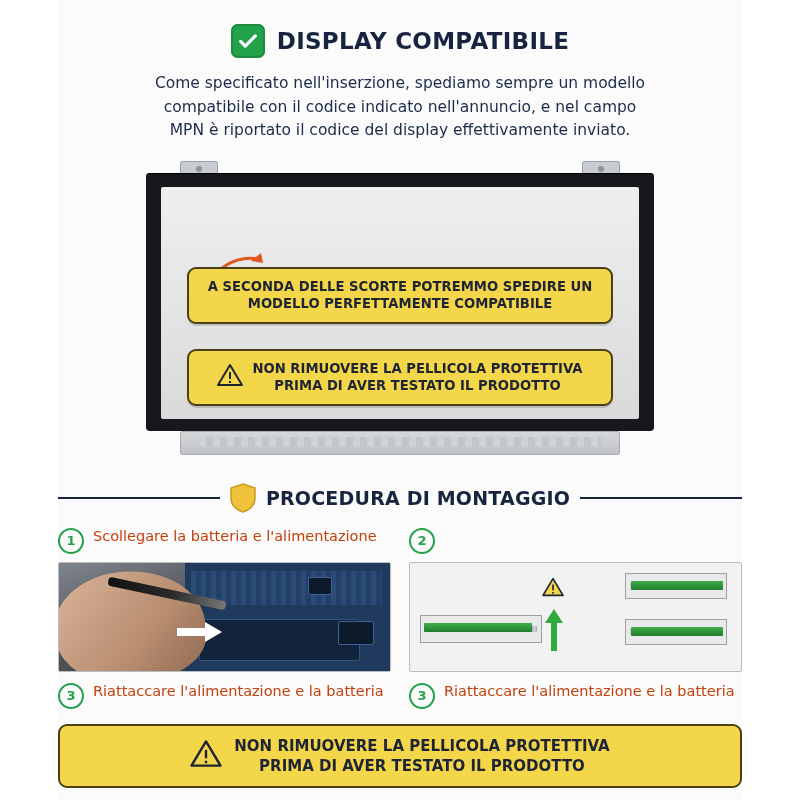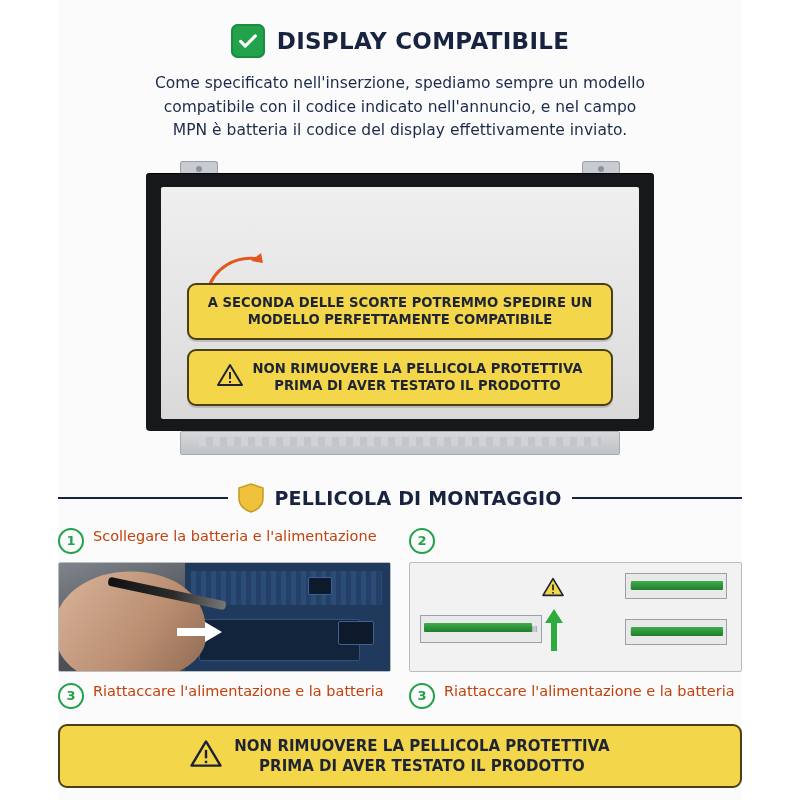--- a/index.html
+++ b/index.html
@@ -79,21 +79,21 @@
   .banner{
     position:absolute;left:26px;right:26px;
     background:#f3d64a;
     border:2px solid #4a3f10;
     border-radius:9px;
     text-align:center;
     font-weight:bold;
     color:#1f2433;
     box-shadow:0 2px 0 rgba(0,0,0,.15);
   }
-  .banner.b1{top:96px;padding:9px 8px;font-size:13.2px;line-height:1.35;}
+  .banner.b1{top:80px;padding:9px 8px;font-size:13.2px;line-height:1.35;}
   .banner.b2{top:162px;padding:9px 8px 9px 8px;font-size:13.2px;line-height:1.35;}
   .banner.b2 .inner{display:flex;align-items:center;justify-content:center;gap:9px;}
   .warn-tri{flex:0 0 auto;}
   .foot-plate{
     position:absolute;left:34px;right:34px;top:270px;height:22px;
     background:linear-gradient(180deg,#d6d8da 0%,#bfc2c6 100%);
     border:1px solid #a8acb1;
     border-radius:2px;
   }
   .foot-plate:before{
@@ -188,21 +188,21 @@
 
     <div class="title-row">
       <span class="check-badge">
         <svg width="22" height="22" viewBox="0 0 24 24" aria-hidden="true">
           <path d="M4 12.5l5 5L20 6.5" fill="none" stroke="#ffffff" stroke-width="3.4" stroke-linecap="round" stroke-linejoin="round"></path>
         </svg>
       </span>
       <span class="main-title">DISPLAY COMPATIBILE</span>
     </div>
 
-    <p class="lead">Come specificato nell'inserzione, spediamo sempre un modello compatibile con il codice indicato nell'annuncio, e nel campo MPN è batteria il codice del display effettivamente inviato.</p>
+    <p class="lead">Come specificato nell'inserzione, spediamo sempre un modello compatibile con il codice indicato nell'annuncio, e nel campo MPN è riportato il codice del display effettivamente inviato.</p>
 
     <div class="display-wrap">
       <div class="tab l"></div>
       <div class="tab r"></div>
 
       <div class="bezel">
         <div class="screen">
 
           <span class="arrow-cur">
             <svg width="64" height="48" viewBox="0 0 64 48" aria-hidden="true">
@@ -237,21 +237,21 @@
       <div class="foot-plate"></div>
     </div>
 
     <div class="proc-head">
       <span class="rule"></span>
       <span class="shield">
         <svg width="26" height="30" viewBox="0 0 26 30" aria-hidden="true">
           <path d="M13 1 L25 5 V15 C25 23 19 27 13 29 C7 27 1 23 1 15 V5 Z" fill="#f0c23c" stroke="#c79a1e" stroke-width="1.5"></path>
         </svg>
       </span>
-      <span class="proc-title">PELLICOLA DI MONTAGGIO</span>
+      <span class="proc-title">PROCEDURA DI MONTAGGIO</span>
       <span class="rule"></span>
     </div>
 
     <div class="steps">
 
       <div>
         <div class="step-label">
           <span class="num">1</span>
           <span class="step-text">Scollegare la batteria e l'alimentazione</span>
         </div>

